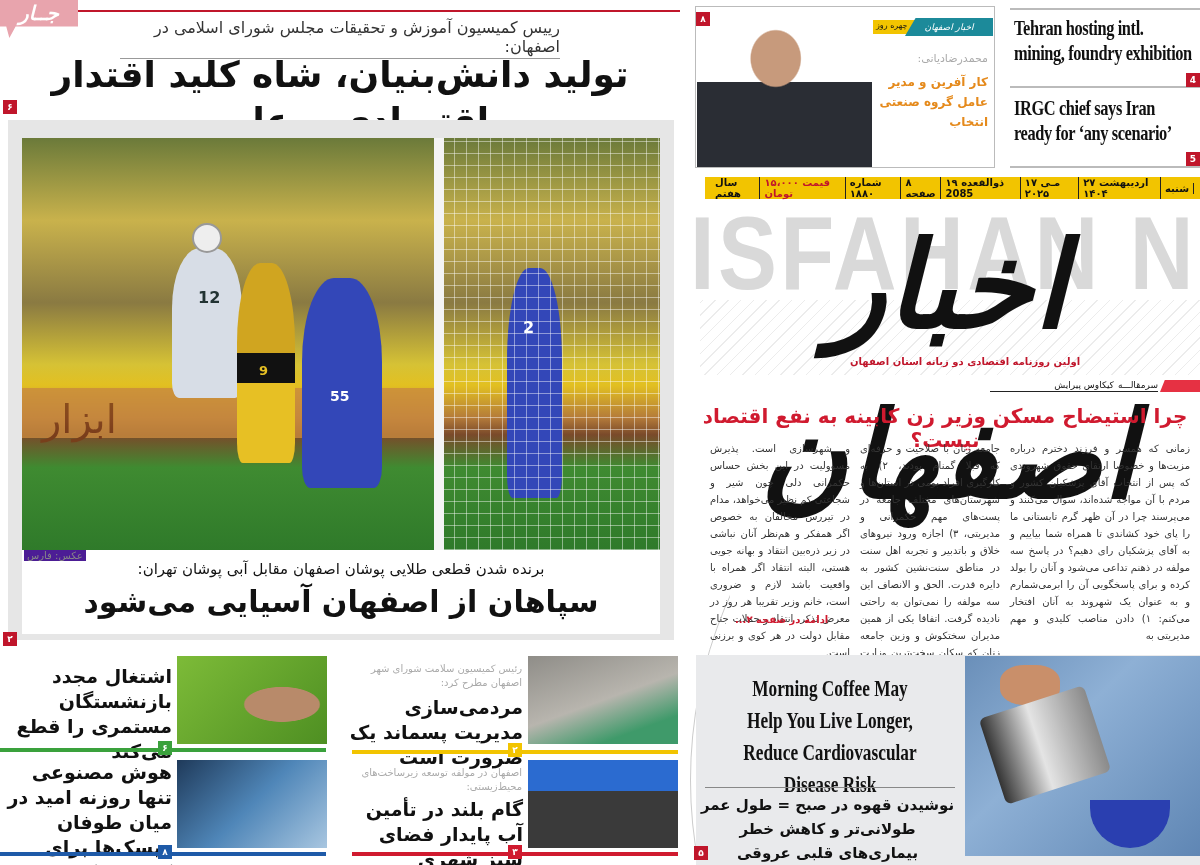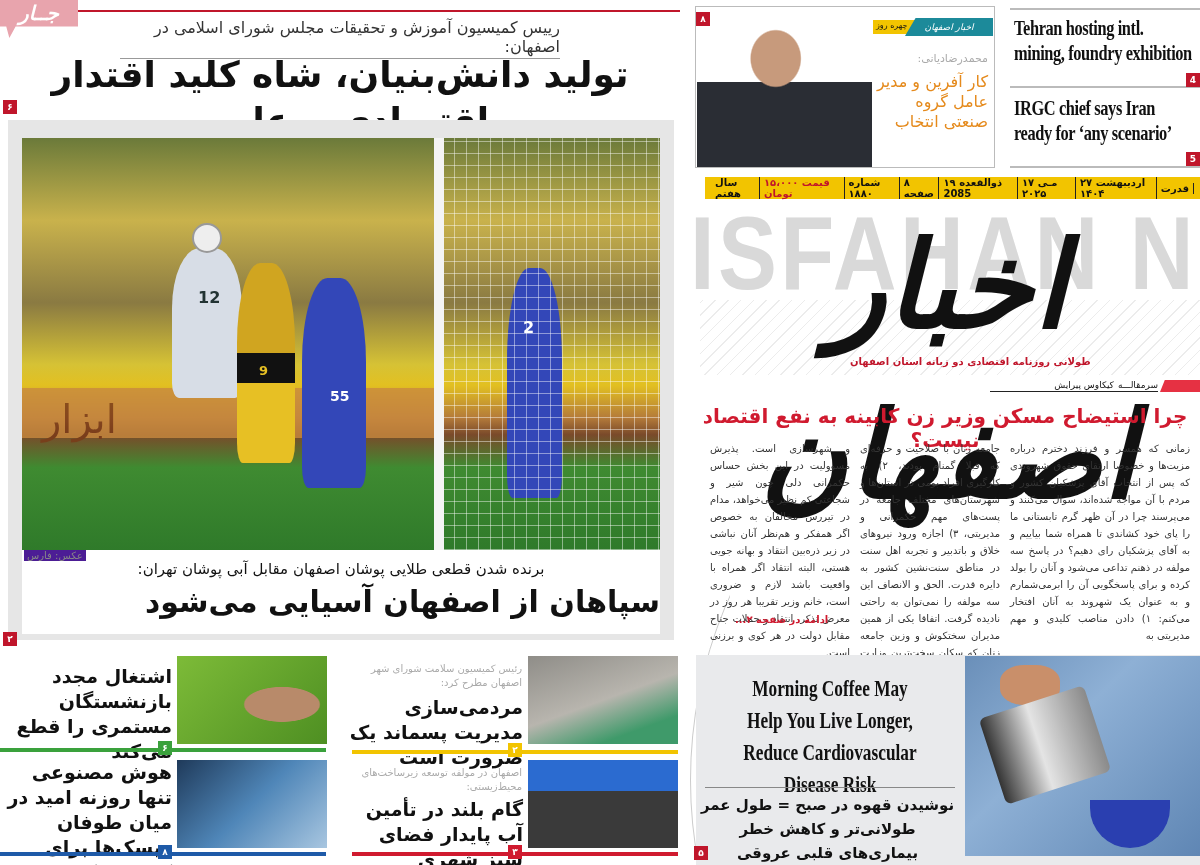--- a/index.html
+++ b/index.html
@@ -31,21 +31,21 @@
 .story .thumb{position:absolute}
 .story .title{position:absolute;font-weight:bold;font-size:19px;line-height:25px}
 .story .cap{position:absolute;font-size:10px;color:#aaa;line-height:14px}
 .rule{position:absolute;height:4px}
 #feature-box{left:695px;top:6px;width:300px;height:162px;border:1px solid #bbb;background:#fff}
 #feature-photo{left:697px;top:12px;width:175px;height:155px;background:radial-gradient(ellipse at 45% 30%,#c79a7c 0 18%,transparent 19%),linear-gradient(180deg,transparent 0 45%,#2a2d34 45%);}
 #feature-tag{left:873px;top:20px;width:120px;height:14px;background:#f2c400}
 #feature-tag-logo{left:905px;top:18px;width:88px;height:18px;background:#1c8a9a;clip-path:polygon(12% 0,100% 0,100% 100%,0 100%);color:#fff;font-size:9px;text-align:center;line-height:18px;font-style:italic}
 #feature-tag-label{left:876px;top:21px;font-size:8px;font-weight:normal}
 #feature-name{left:878px;top:52px;width:110px;font-size:11px;color:#aaa}
-#feature-title{left:870px;top:72px;width:118px;font-size:16px;font-weight:normal;color:#e58a1c;line-height:20px}
+#feature-title{left:870px;top:72px;width:118px;font-size:12px;font-weight:bold;color:#e58a1c;line-height:20px}
 #badge-8-feature{left:696px;top:12px;background:#c0162b}
 
 .eng{position:absolute;font-family:"Liberation Serif",serif;font-weight:bold;color:#111;letter-spacing:-.5px}
 #eng1{left:1014px;top:16px;width:180px;font-size:21px;line-height:25px;transform:scaleX(.78);transform-origin:left top;width:230px}
 #eng2{left:1014px;top:96px;font-size:21px;line-height:25px;transform:scaleX(.78);transform-origin:left top;width:230px}
 #eng-line1{left:1010px;top:8px;width:190px;height:2px;background:#bbb}
 #eng-line2{left:1010px;top:86px;width:190px;height:2px;background:#bbb}
 #eng-line3{left:1010px;top:166px;width:190px;height:2px;background:#bbb}
 #badge-4{left:1186px;top:73px;background:#c0162b}
 #badge-5{left:1186px;top:152px;background:#c0162b}
@@ -91,33 +91,33 @@
 <div id="photo" class="abs">
   <div class="abs" style="left:0;top:250px;width:420px;height:50px;background:#c98a3f;opacity:.8">
     <span style="position:absolute;left:20px;top:8px;font-size:40px;font-weight:normal;color:#7a3a18">ابزار</span>
   </div>
   <div class="player" style="left:150px;top:110px;width:70px;height:150px;background:#d7dde6">
       <span style="position:absolute;left:26px;top:40px;font-size:16px;font-weight:bold;color:#233">12</span>
     </div>
   <div class="player" style="left:215px;top:125px;width:58px;height:200px;background:linear-gradient(180deg,#d0a520 0 45%,#111 45% 60%,#e7c024 60%)">
       <span style="position:absolute;left:22px;top:100px;font-size:13px;font-weight:bold;color:#e7c024">9</span>
     </div>
-  <div class="player" style="left:280px;top:140px;width:64px;height:210px;background:#3347b8">
+  <div class="player" style="left:280px;top:140px;width:80px;height:210px;background:#3347b8">
       <span style="position:absolute;left:28px;top:110px;font-size:14px;font-weight:bold;color:#fff">55</span>
     </div>
   <div class="player" style="left:485px;top:130px;width:55px;height:230px;background:#3347b8">
       <span style="position:absolute;left:16px;top:50px;font-size:16px;font-weight:bold;color:#fff">2</span>
     </div>
   <div class="abs" style="left:170px;top:85px;width:30px;height:30px;border-radius:50%;background:#eee;border:2px solid #999"></div>
   <div id="net" class="abs"></div>
   <div id="post" class="abs"></div>
 </div>
 <div id="photo-credit" class="abs">عکس: فارس</div>
 <div id="photo-subtitle" class="abs rtl" style="text-align:center">برنده شدن قطعی طلایی پوشان اصفهان مقابل آبی پوشان تهران:</div>
-<div id="photo-headline" class="abs rtl" style="text-align:right">سپاهان از اصفهان آسیایی می‌شود</div>
+<div id="photo-headline" class="abs rtl" style="text-align:center">سپاهان از اصفهان آسیایی می‌شود</div>
 <div id="badge-2-main" class="badge">۲</div>
 
 <div class="story">
   <div class="thumb" style="left:177px;top:656px;width:150px;height:88px;background:radial-gradient(ellipse at 70% 55%,#b88a6a 0 25%,transparent 26%),linear-gradient(135deg,#7dbb38,#4e8f22)"></div>
   <div class="title rtl" style="left:0;top:664px;width:172px">اشتغال مجدد بازنشستگان مستمری را قطع می‌کند</div>
 </div>
 <div class="rule" style="left:0;top:748px;width:326px;background:#3aa13c"></div>
 <div class="badge" style="left:158px;top:741px;background:#3aa13c">۶</div>
 
 <div class="story">
@@ -154,33 +154,33 @@
 
 <div id="eng-line1" class="abs"></div>
 <div id="eng1" class="eng">Tehran hosting intl. mining, foundry exhibition</div>
 <div id="eng-line2" class="abs"></div>
 <div id="badge-4" class="badge">4</div>
 <div id="eng2" class="eng">IRGC chief says Iran ready for ‘any scenario’</div>
 <div id="eng-line3" class="abs"></div>
 <div id="badge-5" class="badge">5</div>
 
 <div id="datebar" class="abs">
-  <span>قدرت</span>
+  <span>شنبه</span>
   <span>۲۷ اردیبهشت ۱۴۰۴</span>
   <span>۱۷ مـی ۲۰۲۵</span>
   <span>۱۹ ذوالقعده 2085</span>
   <span style="margin-right:auto">۸ صفحه</span>
   <span>شماره ۱۸۸۰</span>
   <span class="price">قیمت ۱۵،۰۰۰ تومان</span>
   <span>سال هفتم</span>
 </div>
 <div id="stripes" class="abs"></div>
 <div id="masthead-bg" class="abs">ISFAHAN NEWS</div>
 <div id="masthead" class="abs">اخبار اصفهان</div>
-<div id="tagline" class="abs">طولانی روزنامه اقتصادی دو زبانه استان اصفهان</div>
+<div id="tagline" class="abs">اولین روزنامه اقتصادی دو زبانه استان اصفهان</div>
 
 <div id="arc" class="abs"></div>
 <div id="editorial-tag" class="abs"></div>
 <div id="editorial-labels" class="abs">
   <span>سرمقالـــه</span>
   <span>کیکاوس پیرایش</span>
 </div>
 <div id="editorial-title" class="abs">چرا استیضاح مسکن وزیر زن کابینه به نفع اقتصاد نیست؟</div>
 <div class="col" style="left:1010px;top:440px;width:180px">زمانی که همسر و فرزند دخترم درباره مزیت‌ها و خصوصا ارتقای حقوق شهروندی که پس از انتخاب آقای پزشکیان کشور و مردم با آن مواجه شده‌اند، سوال می‌کنند و می‌پرسند چرا در آن ظهر گرم تابستانی ما را پای خود کشاندی تا همراه شما بیاییم و به آقای پزشکیان رای دهیم؟ در پاسخ سه مولفه در ذهنم تداعی می‌شود و آنان را بولد کرده و برای پاسخگویی آن را ابرمی‌شمارم و به عنوان یک شهروند به آنان افتخار می‌کنم: ۱) دادن مناصب کلیدی و مهم مدیریتی به</div>
 <div class="col" style="left:860px;top:440px;width:140px">جامعه زنان با صلاحیت و حرفه‌ای که قبلا گمنام بودند، ۲) به کارگیری افراد بومی در استان‌ها و شهرستان‌های مختلف جامعه در پست‌های مهم حکمرانی و مدیریتی، ۳) اجازه ورود نیروهای خلاق و باتدبیر و تجربه اهل سنت در مناطق سنت‌نشین کشور به دایره قدرت. الحق و الانصاف این سه مولفه را نمی‌توان به راحتی نادیده گرفت. اتفاقا یکی از همین مدیران سختکوش و وزین جامعه زنان که سکان سخت‌ترین وزارت یا بخشی از بدنه دولت را در دستان خود دارد، فرزانه صادق وزیر هوشمند، مسکن</div>

